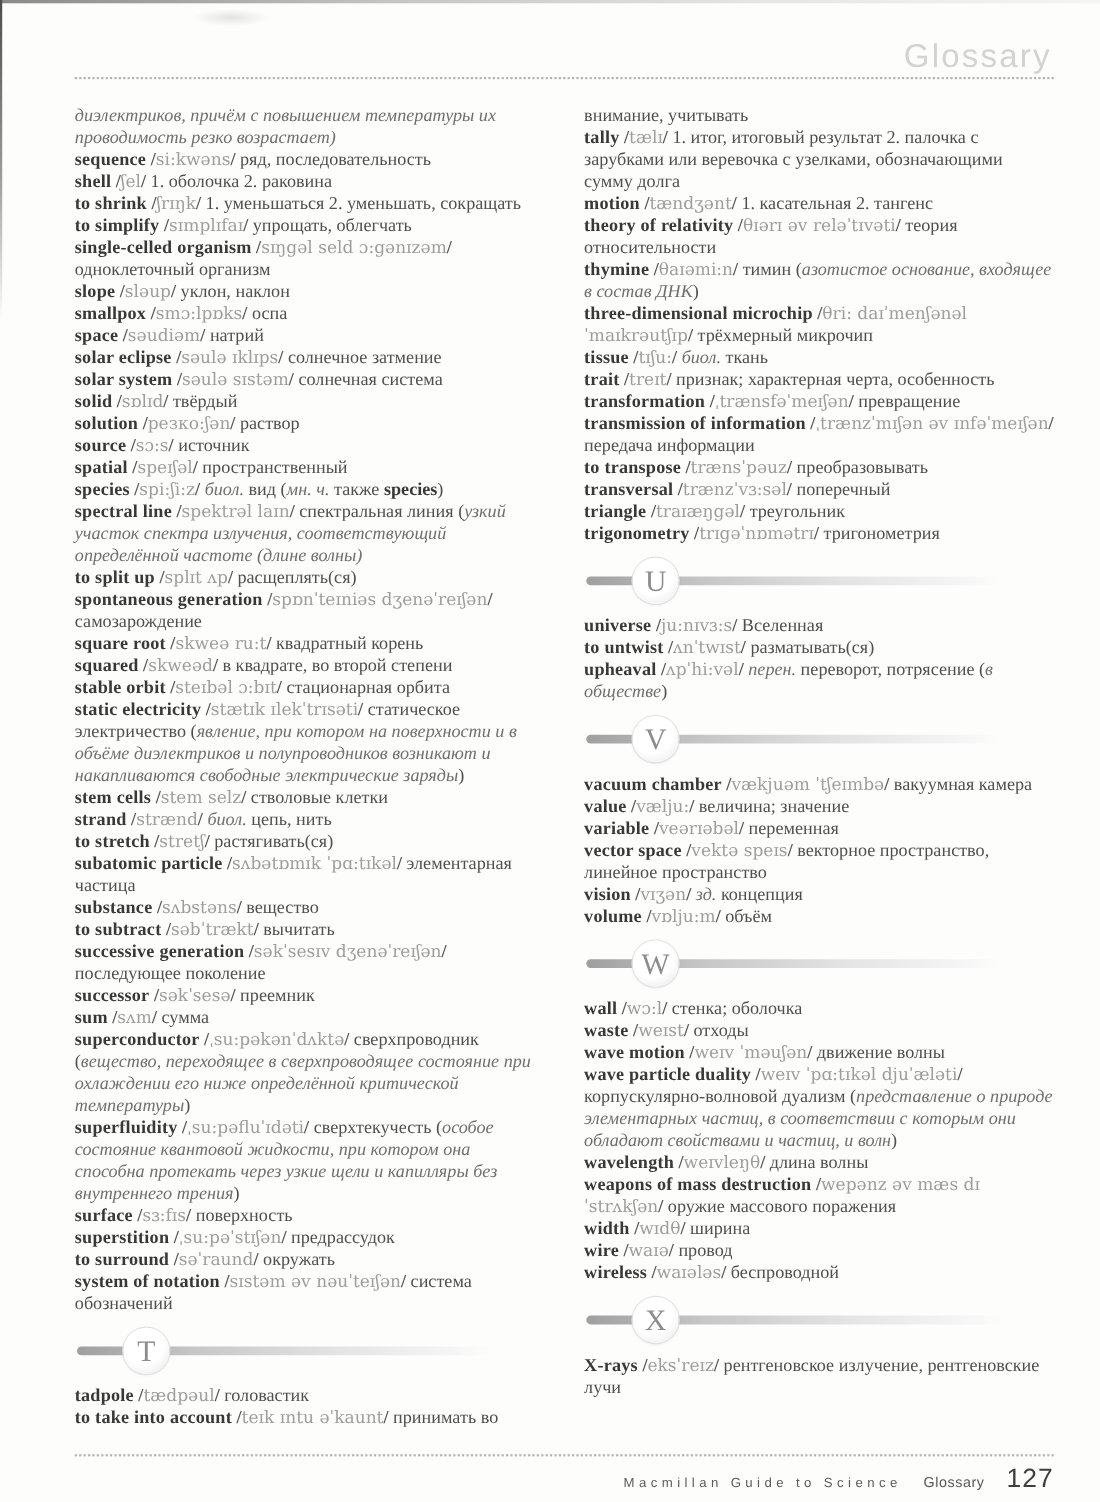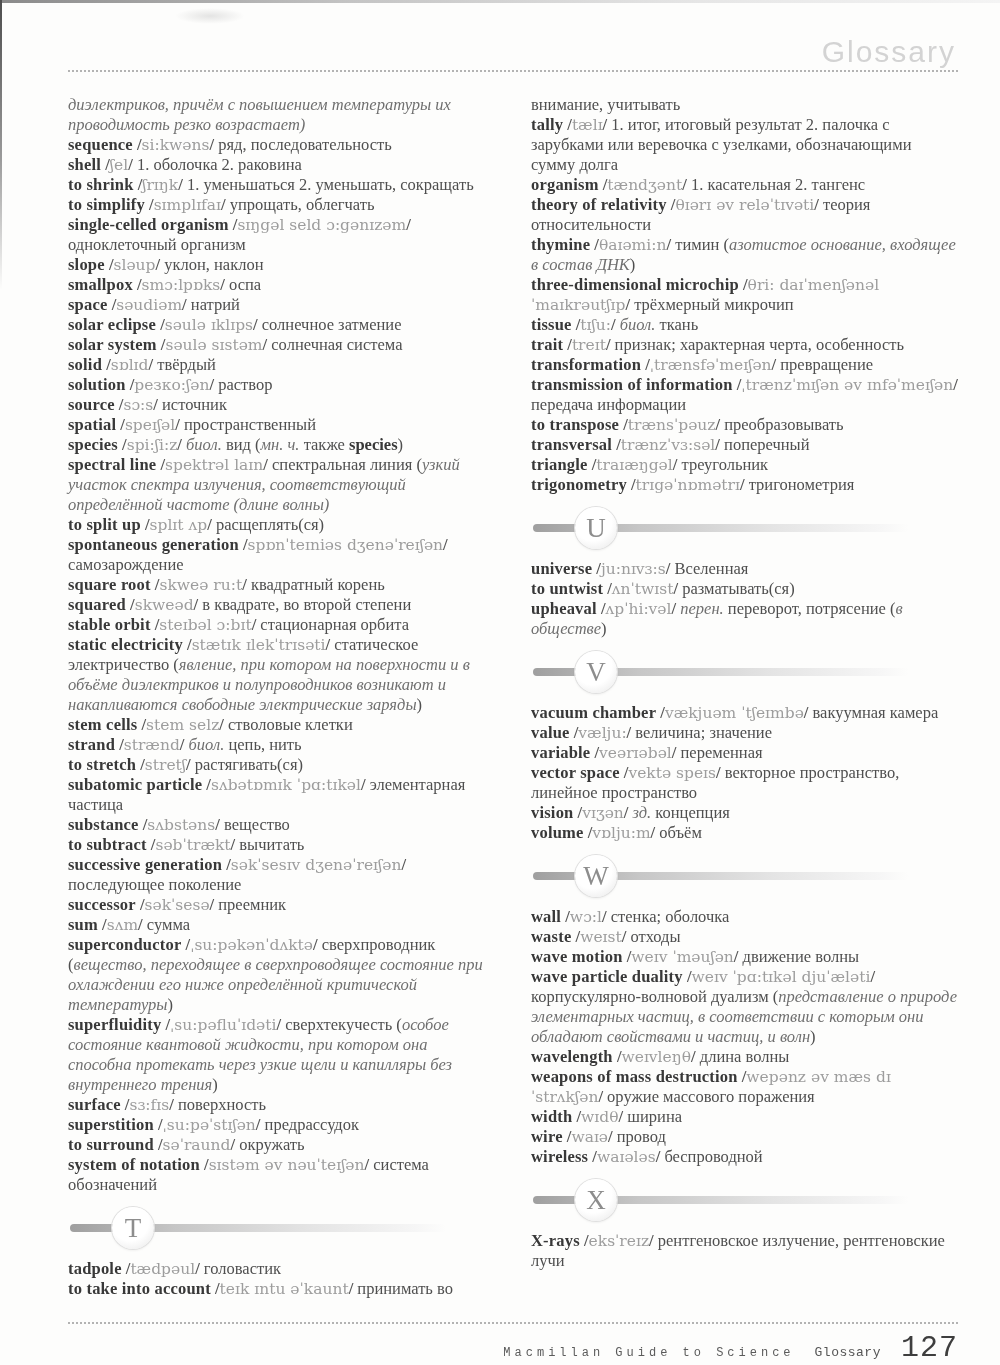--- a/index.html
+++ b/index.html
@@ -37,24 +37,24 @@
     background:linear-gradient(to right,#9f9f9f,#c6c6c6 28%,#e3e3e3 62%,#f6f6f6 92%,rgba(255,255,255,0));}
   .divider-circle{position:absolute;left:44px;top:0;width:42px;height:42px;border-radius:50%;
     background:radial-gradient(circle at 42% 35%,#ffffff 52%,#ebebeb 90%,#e3e3e3);
     box-shadow:0 0 0 1px #e0e0e0, 0 1px 3px rgba(0,0,0,.10);
     display:flex;align-items:center;justify-content:center;}
   .divider-letter{font-family:"Liberation Serif",serif;font-size:27px;color:#8d8d8d;line-height:1;}
   
   .page-footer{position:absolute;left:68px;right:42px;top:1322px;}
   .footer-rule{border-top:2px dotted #b3b3b3;margin-bottom:7px;}
   .footer-line{display:flex;justify-content:flex-end;align-items:baseline;gap:20px;
-    font-family:Liberation Mono, monospace;}
+    font-family:Liberation Sans, sans-serif;}
   .footer-book{font-size:12px;letter-spacing:4px;color:#5b5b5b;}
   .footer-section{font-size:13px;letter-spacing:.5px;color:#555;}
-  .footer-page{font-size:30px;color:#3e3e3e;letter-spacing:1px;}
+  .footer-page{font-size:24px;color:#3e3e3e;letter-spacing:1px;}
 </style>
 </head>
 <body>
 
 <div class="scan-top"></div>
 <div class="scan-left"></div>
 <div class="scan-smudge"></div>
 
 <div class="page-header">
   <span class="header-title">Glossary</span>
@@ -106,21 +106,21 @@
         <div class="divider-circle">
           <span class="divider-letter">T</span>
         </div>
       </div>
       <div class="entry"><b class="head">tadpole</b> <span class="slash">/</span><span class="phon">tædpəul</span><span class="slash">/</span> <span class="rn">головастик</span></div>
       <div class="entry"><b class="head">to take into account</b> <span class="slash">/</span><span class="phon">teɪk ɪntu əˈkaunt</span><span class="slash">/</span> <span class="rn">принимать во</span></div>
     </div>
   <div class="col">
       <div class="entry"><span class="rn">внимание, учитывать</span></div>
       <div class="entry"><b class="head">tally</b> <span class="slash">/</span><span class="phon">tælɪ</span><span class="slash">/</span> <span class="rn">1. итог, итоговый результат 2. палочка с зарубками или веревочка с узелками, обозначающими сумму долга</span></div>
-      <div class="entry"><b class="head">organism</b> <span class="slash">/</span><span class="phon">tændʒənt</span><span class="slash">/</span> <span class="rn">1. касательная 2. тангенс</span></div>
+      <div class="entry"><b class="head">motion</b> <span class="slash">/</span><span class="phon">tændʒənt</span><span class="slash">/</span> <span class="rn">1. касательная 2. тангенс</span></div>
       <div class="entry"><b class="head">theory of relativity</b> <span class="slash">/</span><span class="phon">θɪərɪ əv reləˈtɪvəti</span><span class="slash">/</span> <span class="rn">теория относительности</span></div>
       <div class="entry"><b class="head">thymine</b> <span class="slash">/</span><span class="phon">θaɪəmi:n</span><span class="slash">/</span> <span class="rn">тимин (</span><span class="ri">азотистое основание, входящее в состав ДНК</span><span class="rn">)</span></div>
       <div class="entry"><b class="head">three-dimensional microchip</b> <span class="slash">/</span><span class="phon">θri: daɪˈmenʃənəl ˈmaɪkrəutʃɪp</span><span class="slash">/</span> <span class="rn">трёхмерный микрочип</span></div>
       <div class="entry"><b class="head">tissue</b> <span class="slash">/</span><span class="phon">tɪʃu:</span><span class="slash">/</span> <span class="ri">биол.</span><span class="rn"> ткань</span></div>
       <div class="entry"><b class="head">trait</b> <span class="slash">/</span><span class="phon">treɪt</span><span class="slash">/</span> <span class="rn">признак; характерная черта, особенность</span></div>
       <div class="entry"><b class="head">transformation</b> <span class="slash">/</span><span class="phon">ˌtrænsfəˈmeɪʃən</span><span class="slash">/</span> <span class="rn">превращение</span></div>
       <div class="entry"><b class="head">transmission of information</b> <span class="slash">/</span><span class="phon">ˌtrænzˈmɪʃən əv ɪnfəˈmeɪʃən</span><span class="slash">/</span> <span class="rn">передача информации</span></div>
       <div class="entry"><b class="head">to transpose</b> <span class="slash">/</span><span class="phon">trænsˈpəuz</span><span class="slash">/</span> <span class="rn">преобразовывать</span></div>
       <div class="entry"><b class="head">transversal</b> <span class="slash">/</span><span class="phon">trænzˈvɜ:səl</span><span class="slash">/</span> <span class="rn">поперечный</span></div>
       <div class="entry"><b class="head">triangle</b> <span class="slash">/</span><span class="phon">traɪæŋgəl</span><span class="slash">/</span> <span class="rn">треугольник</span></div>

